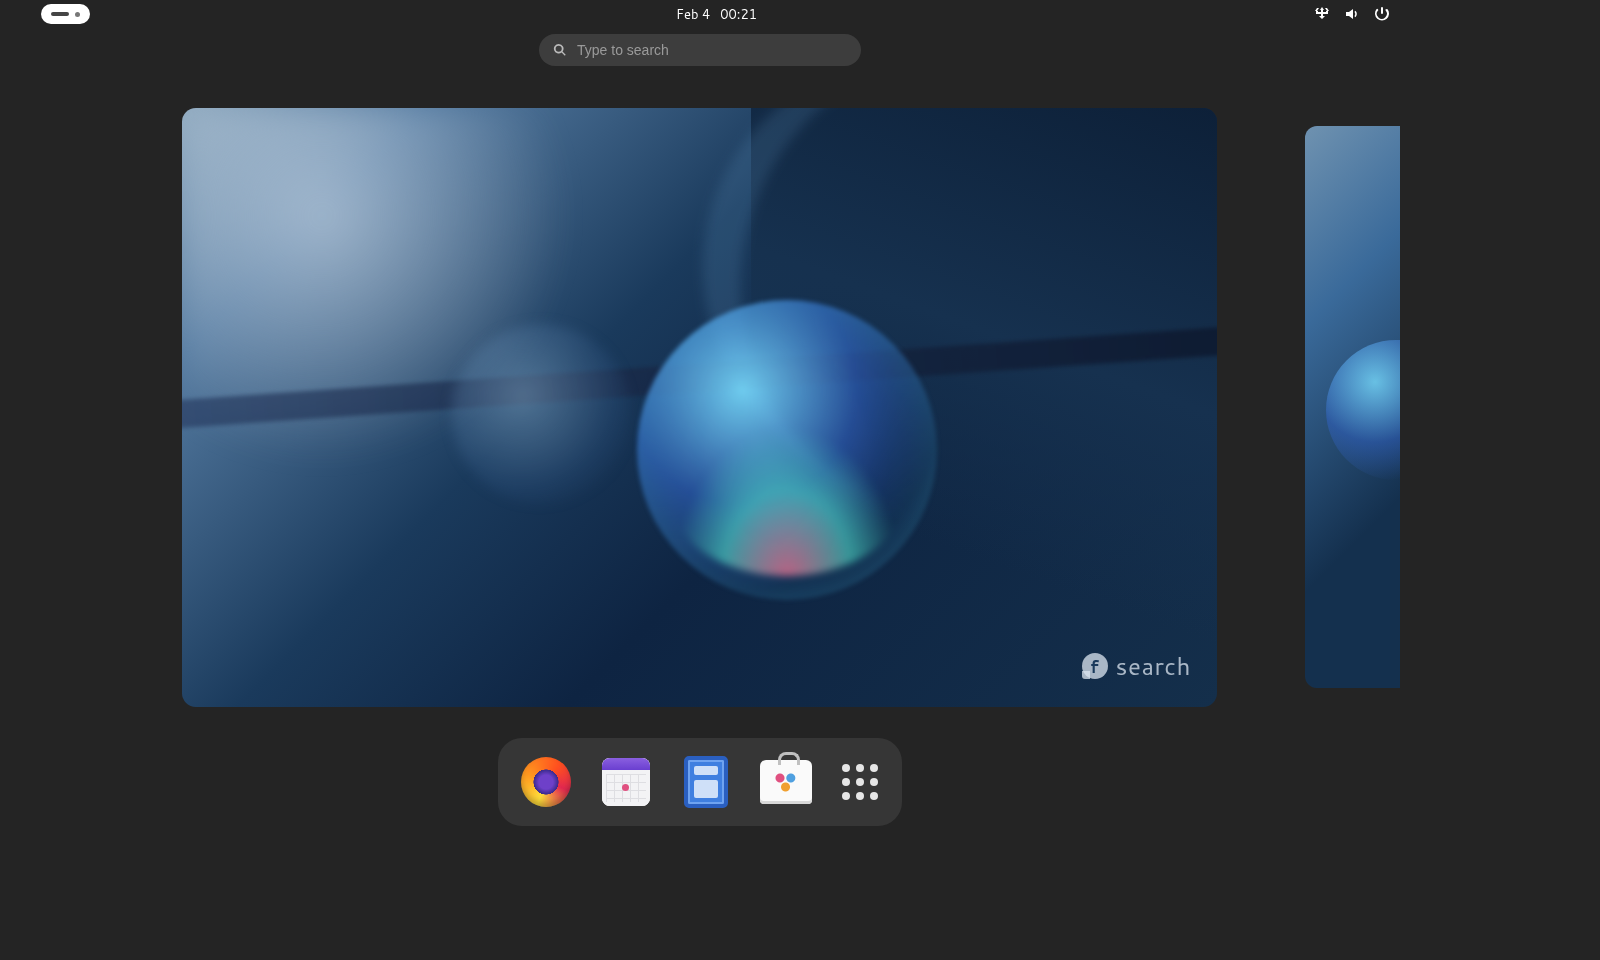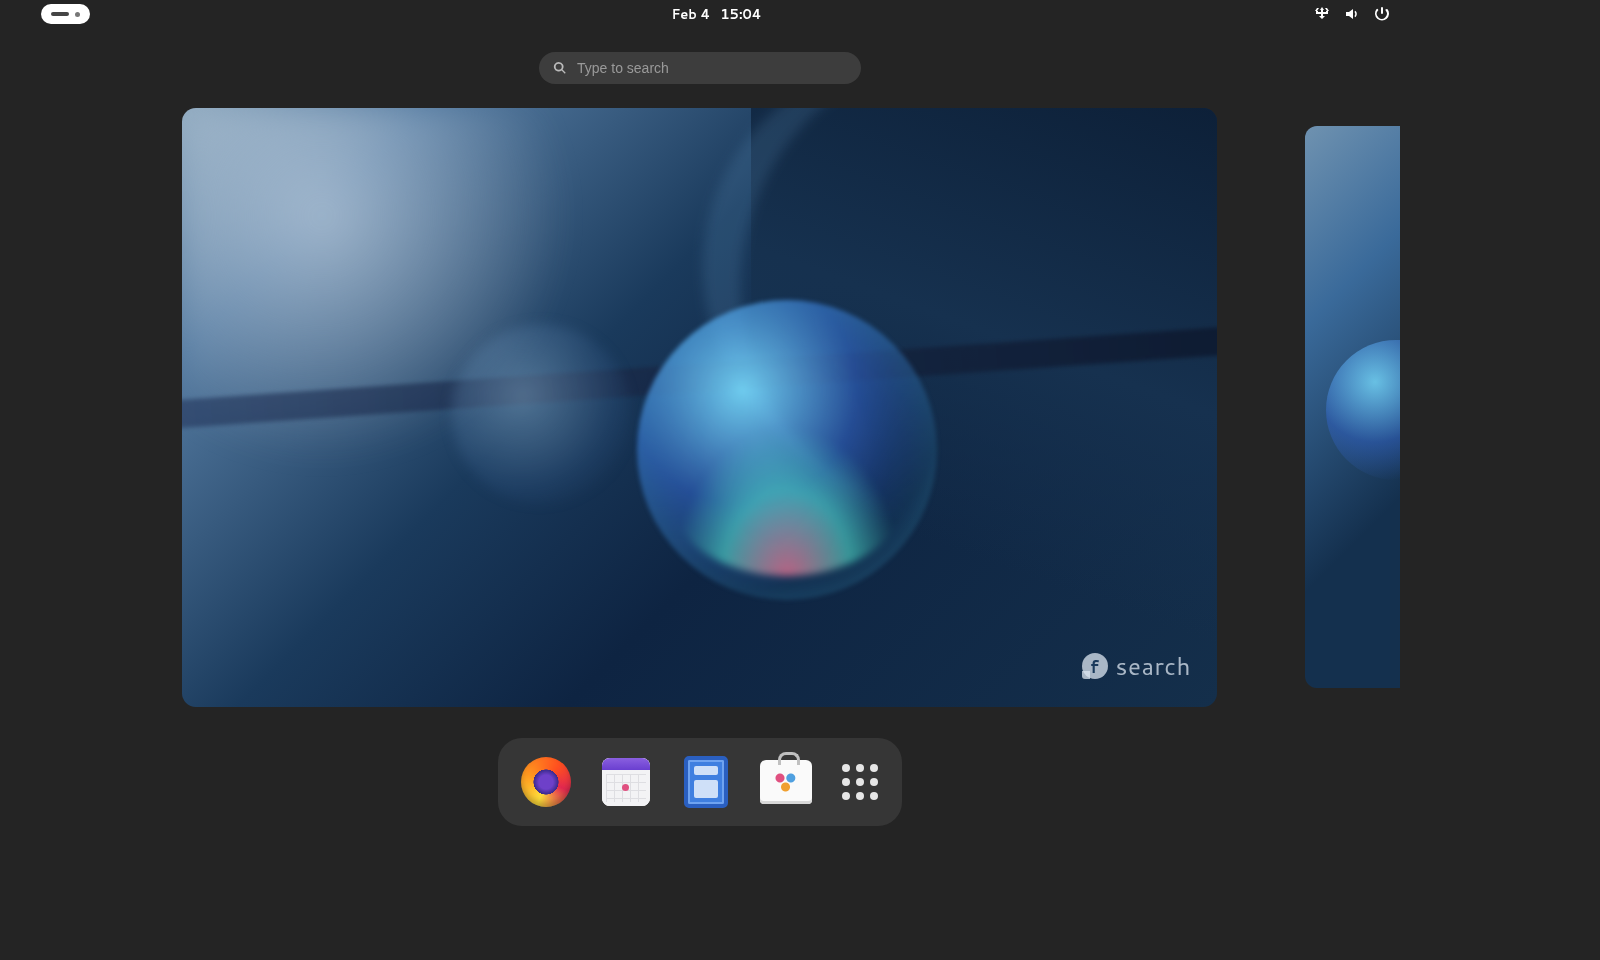--- a/index.html
+++ b/index.html
@@ -8,21 +8,21 @@
     background: #242424;
     font-family: "Cantarell", "Helvetica Neue", Arial, sans-serif;
     color: #eee;
     position: relative;
   }
 
   
   .topbar {
     position: absolute; top: 0; left: 0; right: 0; height: 28px;
     display: flex; align-items: center; justify-content: center;
-    font-size: 13px; font-weight: 700; color: #fff; margin-left: 33px;
+    font-size: 13px; font-weight: 400; color: #fff; margin-left: 33px;
   }
   .topbar .left {
     position: absolute; left: 8px; top: 4px;
     display: flex; align-items: center;
   }
   .activities-pill {
     background: #fff; border-radius: 11px;
     height: 20px; padding: 0 10px;
     display: flex; align-items: center; gap: 6px;
   }
@@ -34,21 +34,21 @@
   }
   .topbar .center { display: flex; gap: 10px; }
   .topbar .right {
     position: absolute; right: 10px; top: 0; height: 28px;
     display: flex; align-items: center; gap: 14px;
   }
   .topbar .right svg { width: 16px; height: 16px; fill: #fff; }
 
   
   .search {
-    position: absolute; top: 52px; left: 50%; transform: translateX(-50%);
+    position: absolute; top: 34px; left: 50%; transform: translateX(-50%);
     width: 322px; height: 32px;
     background: #3d3d3d; border-radius: 16px;
     display: flex; align-items: center; padding: 0 14px; gap: 10px;
   }
   .search svg { width: 14px; height: 14px; fill: #bbb; flex-shrink: 0; }
   .search input {
     flex: 1; background: transparent; border: none; outline: none;
     color: #eee; font-size: 14px;
   }
   .search input::placeholder { color: #9a9a9a; }
@@ -217,21 +217,21 @@
 
 <div class="topbar">
   <div class="left">
     <div class="activities-pill">
       <div class="bar"></div>
       <div class="dot"></div>
     </div>
   </div>
   <div class="center">
     <span>Feb 4</span>
-    <span>15:04</span>
+    <span>00:21</span>
   </div>
   <div class="right">
     <svg viewBox="0 0 16 16">
         <path d="M8 1l-2 3h1v2H4V5H3l2-3H3L1 5h1v3h5v2H5l3 3 3-3H9V8h5V5h1l-2-3h-2l2 3h-1v1h-3V4h1z"></path>
       </svg>
     <svg viewBox="0 0 16 16">
         <path d="M2 6v4h3l4 3V3L5 6H2zm9.5-1.2a5 5 0 010 6.4l-1-1a3.6 3.6 0 000-4.4l1-1z"></path>
       </svg>
     <svg viewBox="0 0 16 16">
         <path d="M8 1a1 1 0 011 1v5a1 1 0 11-2 0V2a1 1 0 011-1zm4.2 2.3a1 1 0 011.4 0 7 7 0 11-11.2 0 1 1 0 111.4 1.4 5 5 0 108 0 1 1 0 010-1.4z"></path>

